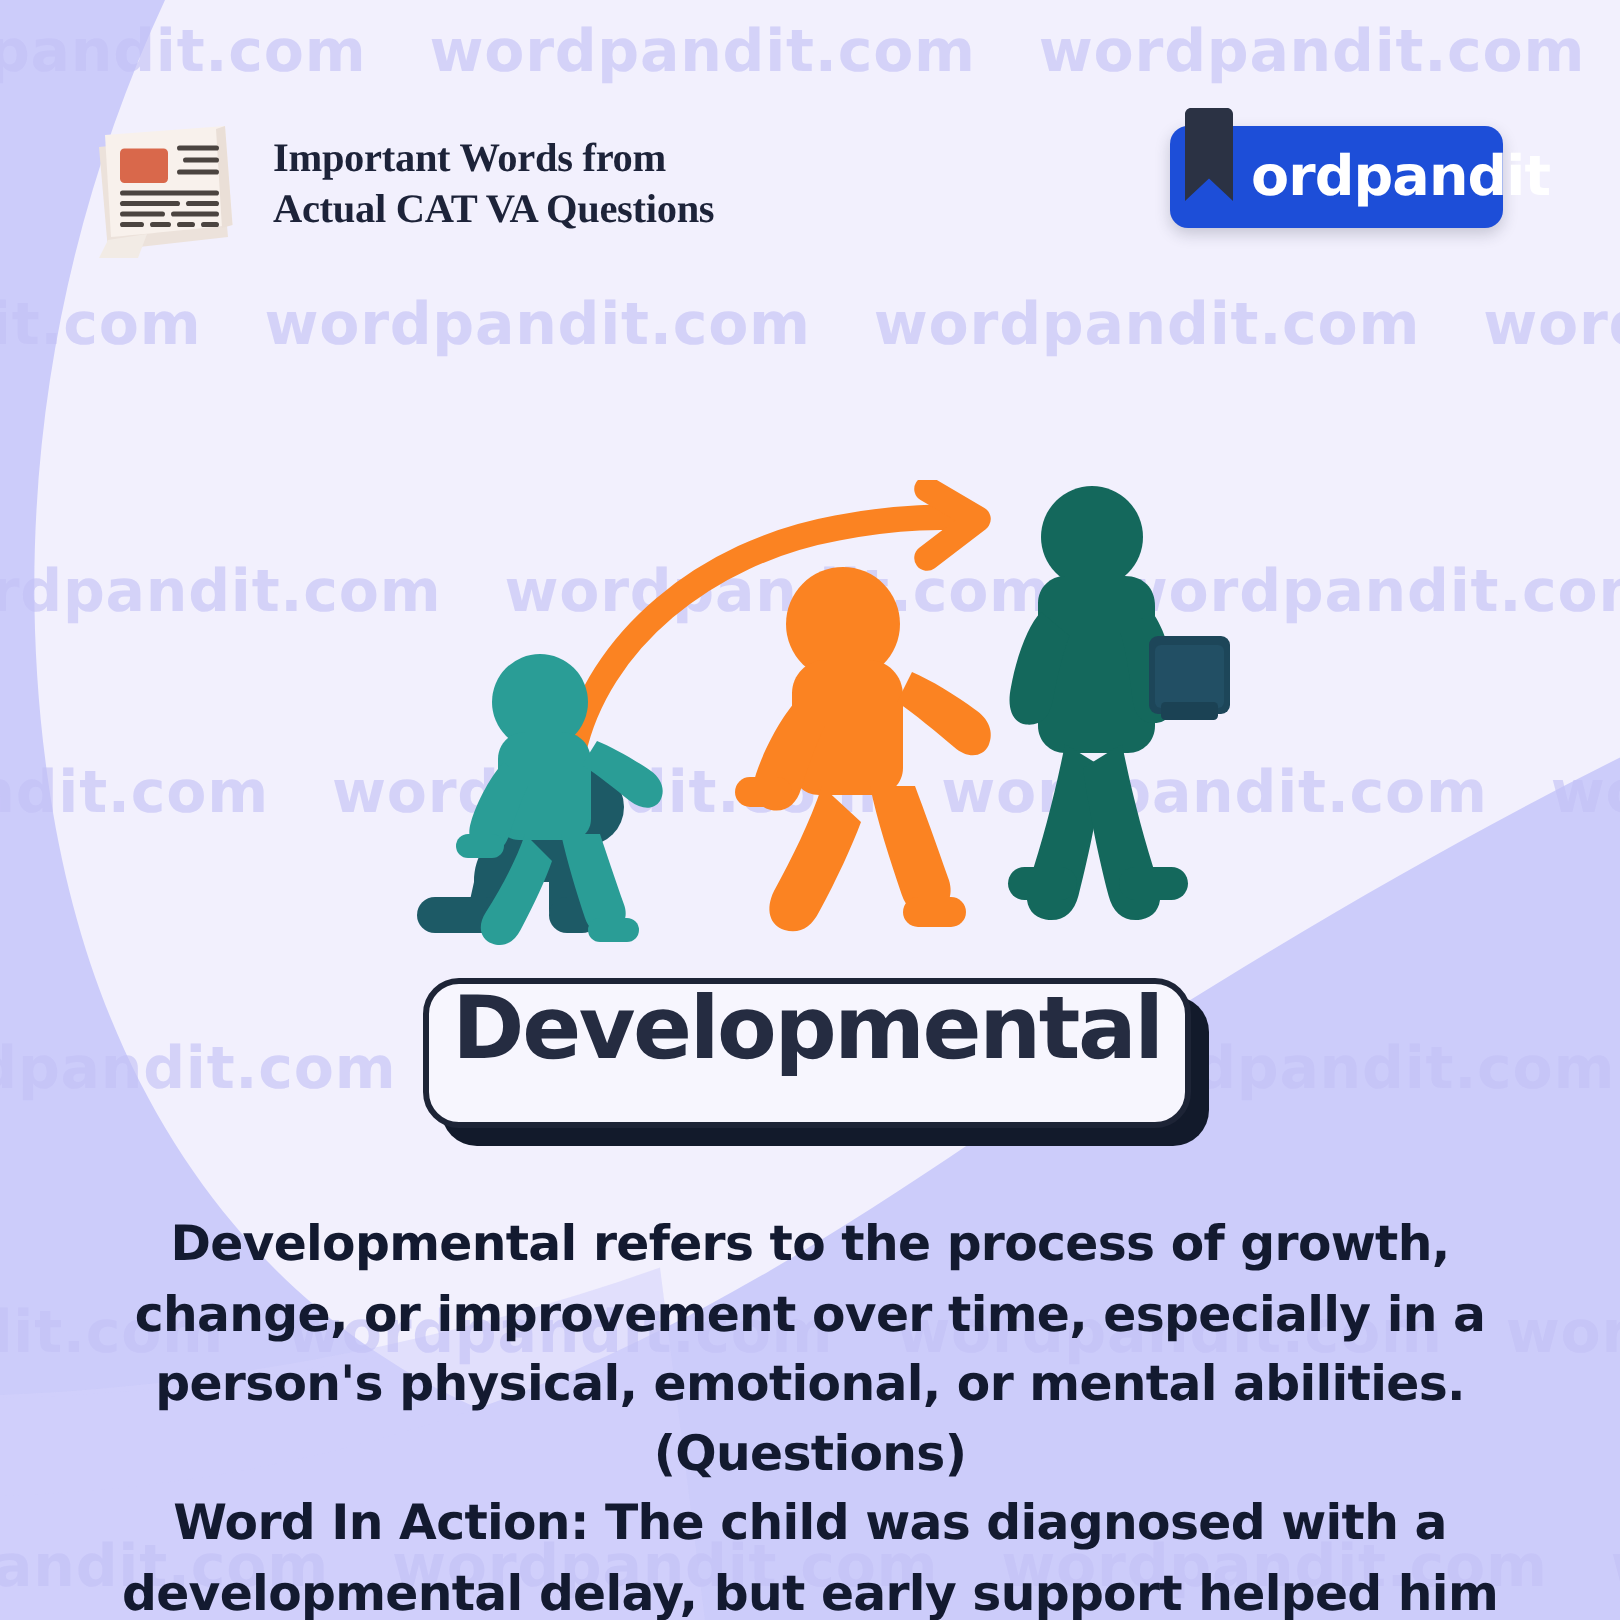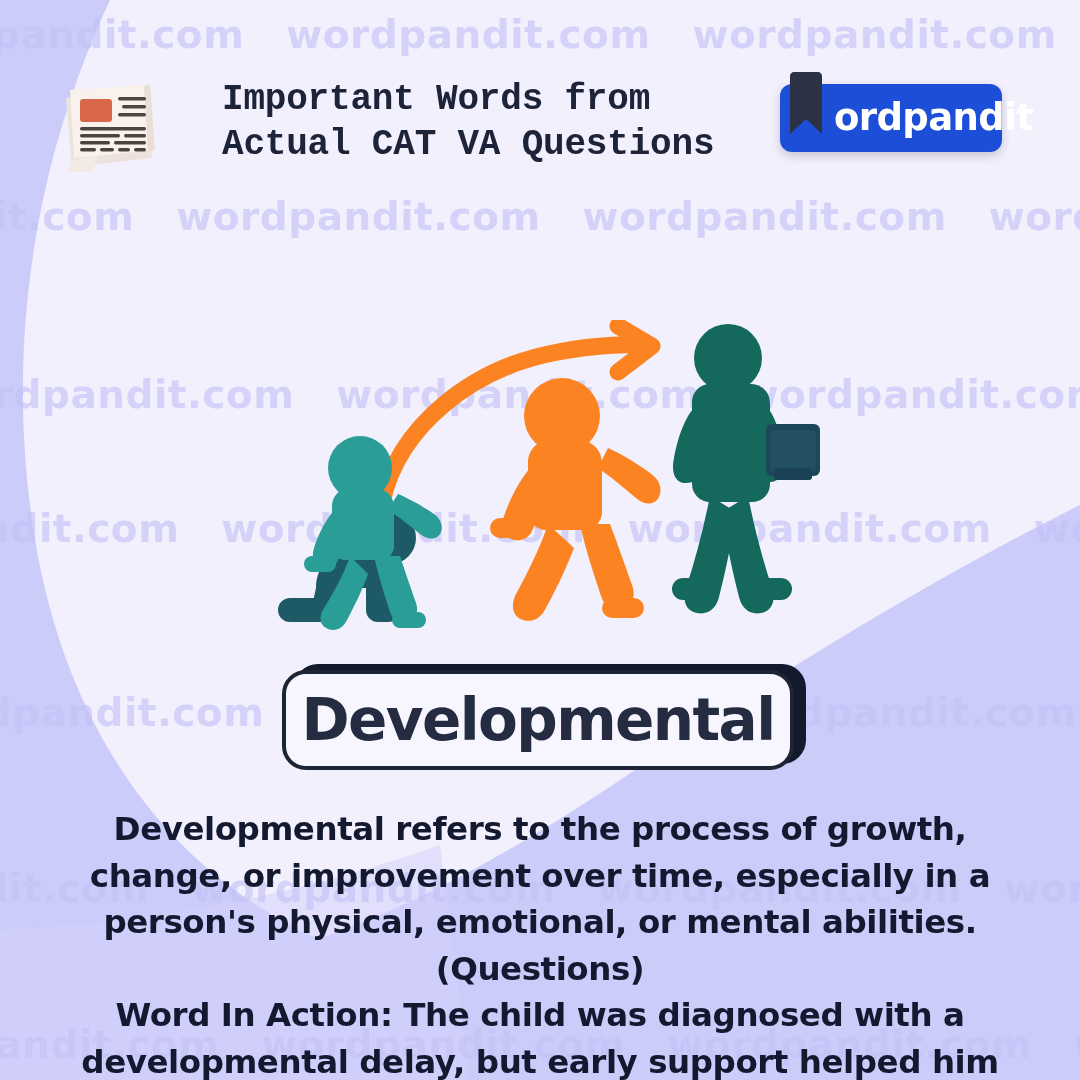--- a/index.html
+++ b/index.html
@@ -45,28 +45,27 @@
   .header {
     position:absolute; top:0; left:0; width:1080px; height:200px;
     z-index:6;
   }
   .header-left {
     position:absolute; left:52px; top:72px;
     display:flex; align-items:center; gap:14px;
   }
   .news-icon { width:116px; height:100px; flex:0 0 auto; }
   .header-title {
-    font-family:Liberation Mono, monospace;
-    font-weight:700;
-    font-size:36px;
+    font-family:Liberation Serif, serif;
+    font-weight:700;
+    font-size:27px;
     line-height:1.26;
     color:#1d2339;
     letter-spacing:-0.2px;
     white-space:pre-line;
-    margin-left:40px;
   }
 
   .logo-badge {
     position:absolute; right:78px; top:84px;
     width:222px; height:68px;
     background:#1d4ed8;
     border-radius:12px;
     box-shadow:0 4px 10px rgba(40,45,70,.22);
   }
   .logo-bookmark {
@@ -99,26 +98,26 @@
     width:524px; height:112px;
     z-index:5;
   }
   .word-badge-shadow {
     position:absolute; left:12px; top:12px;
     width:512px; height:100px;
     background:#121a2b;
     border-radius:24px;
   }
   .word-badge {
-    position:absolute; left:0; top:18px;
+    position:absolute; left:0; top:0;
     width:512px; height:100px;
     background:#f7f6fe;
     border:4px solid #1d2436;
     border-radius:24px;
-    display:flex; align-items:center; justify-content:center;
+    display:flex; justify-content:center;
   }
   .word-badge-text {
     font-family:"DejaVu Sans", sans-serif;
     font-weight:700;
     font-size:58px;
     color:#252c41;
     letter-spacing:-1.6px;
     line-height:1;
   }
 

